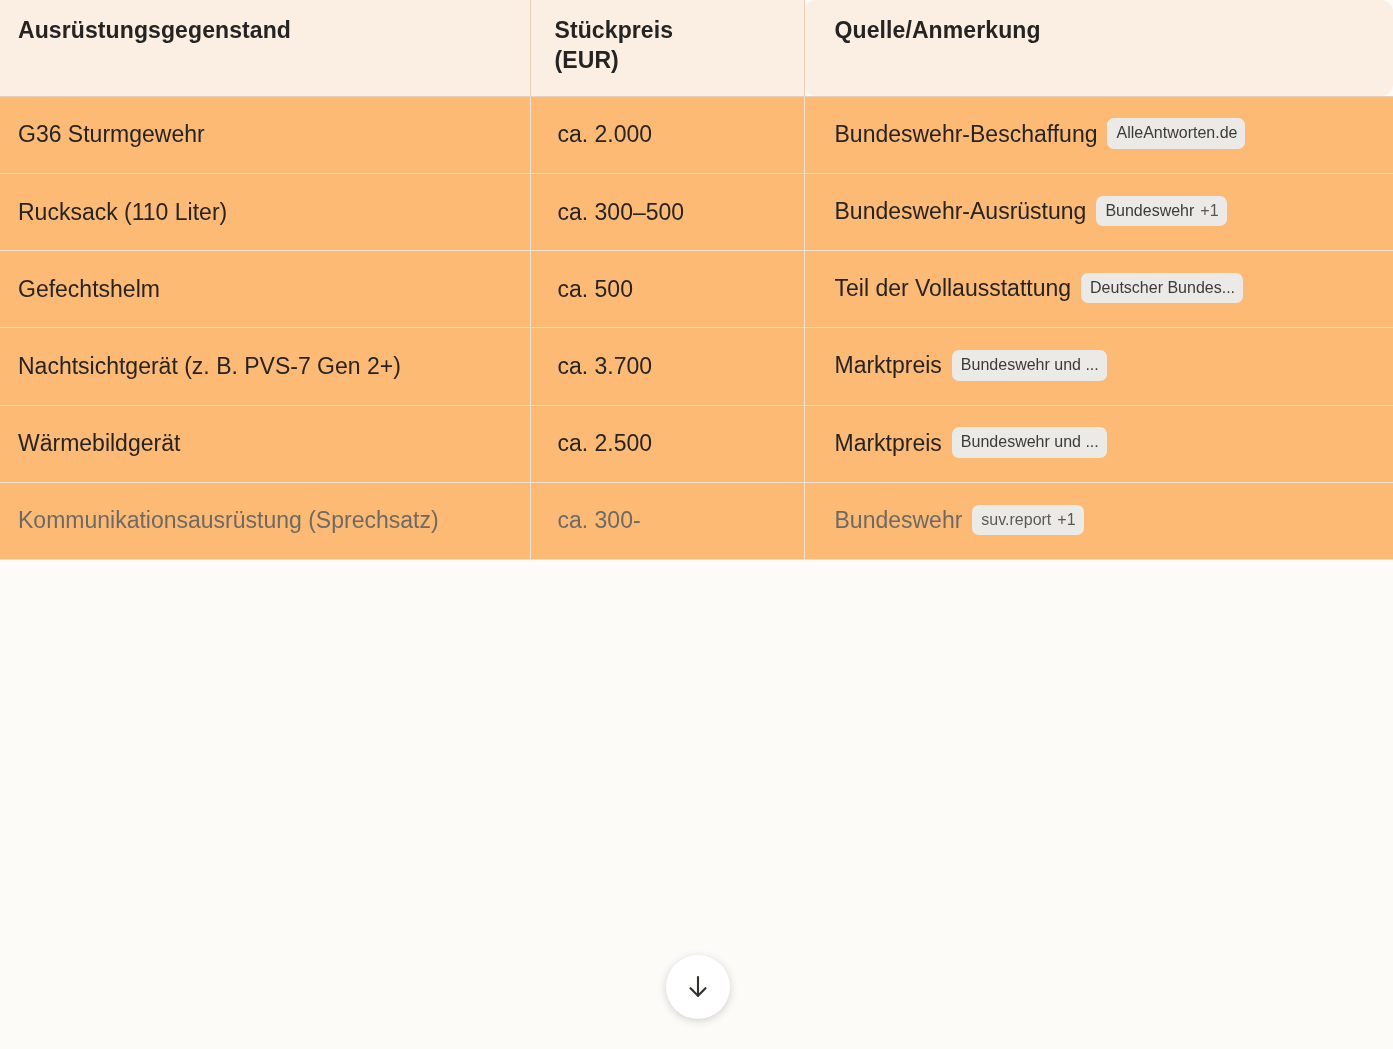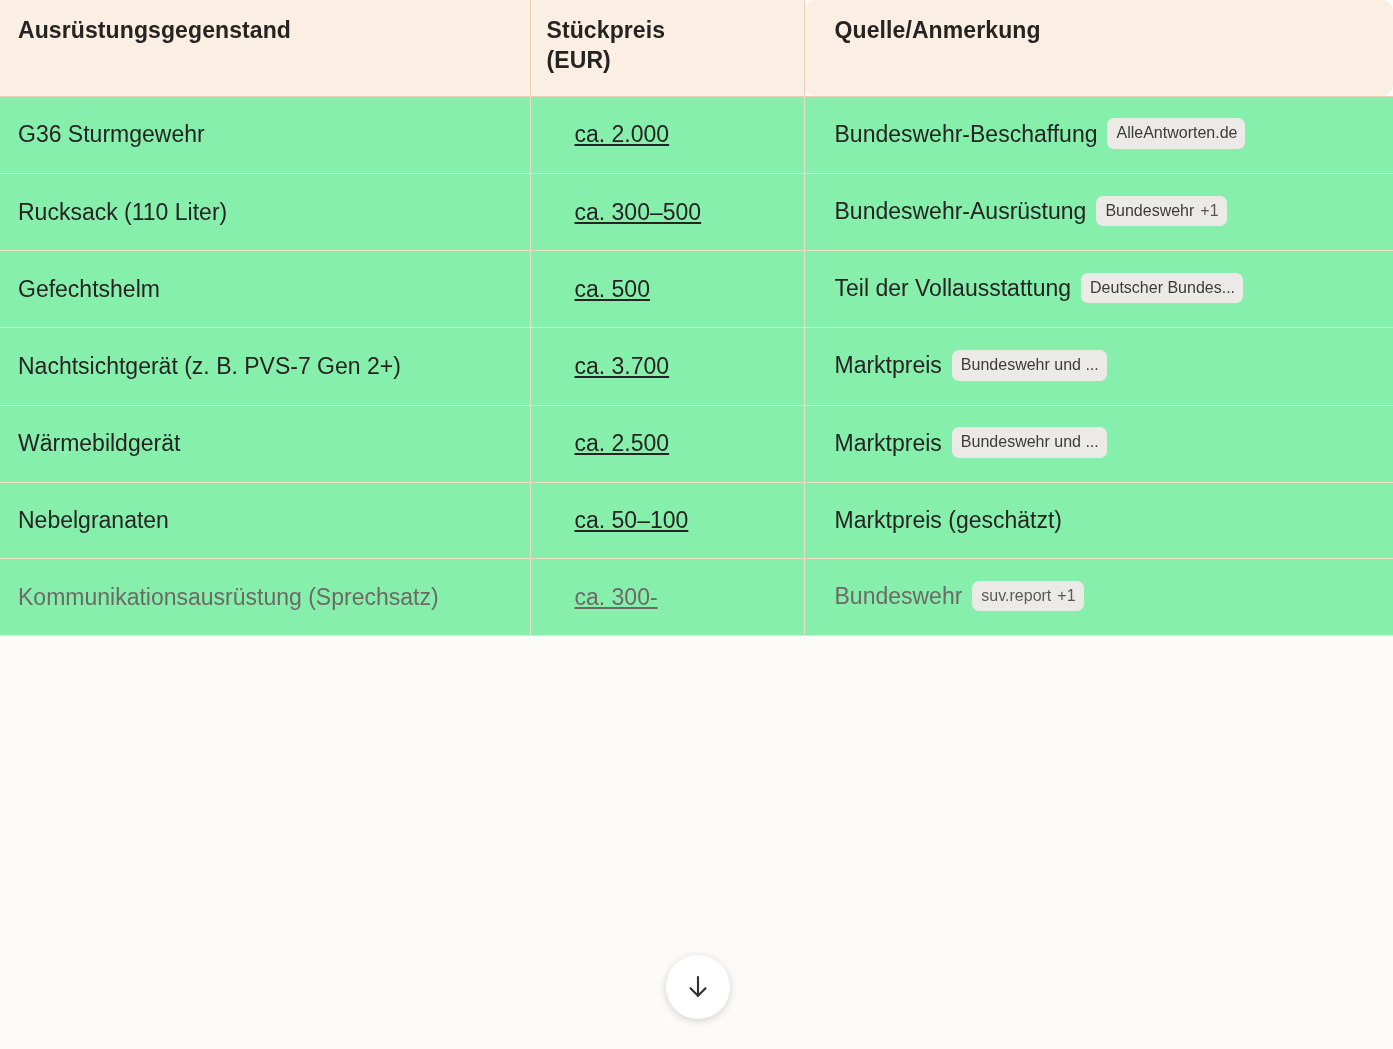--- a/index.html
+++ b/index.html
@@ -38,35 +38,35 @@
     font-size: 23px;
     font-weight: bold;
     color: #262422;
     padding: 16px 18px 20px 18px;
     border-bottom: 1px solid #e9cfb6;
     border-right: 1px solid #e9cfb6;
     line-height: 1.3;
     letter-spacing: 0.1px;
   }
   thead th:last-child { border-right: none; border-radius: 12px; }
-  thead th.h-price { padding-left: 16px; }
+  thead th.h-price { padding-left: 24px; }
   thead th.h-source { padding-left: 30px; }
 
   tbody td {
     font-size: 23px;
     color: #262422;
     padding: 22px 18px;
     border-bottom: 1px solid #f0dfce;
     border-right: 1px solid #f0dfce;
     vertical-align: middle;
     line-height: 1.35;
-    background: #86efac;
+    background: #fdba74;
   }
   tbody td:last-child { border-right: none; }
-  td.price { padding-left: 44px; text-decoration: underline; }
+  td.price { padding-left: 27px; }
   td.source { padding-left: 30px; }
 
   .chip {
     display: inline-block;
     background: #eceae7;
     color: #3d3b38;
     font-size: 16px;
     border-radius: 7px;
     padding: 4px 8px 5px 9px;
     margin-left: 10px;
@@ -143,25 +143,20 @@
         <tr>
           <td class="item">Nachtsichtgerät (z. B. PVS-7 Gen 2+)</td>
           <td class="price">ca. 3.700</td>
           <td class="source"><span><span>Marktpreis</span><span class="chip"><span>Bundeswehr und ...</span></span></span></td>
         </tr>
         <tr>
           <td class="item">Wärmebildgerät</td>
           <td class="price">ca. 2.500</td>
           <td class="source"><span><span>Marktpreis</span><span class="chip"><span>Bundeswehr und ...</span></span></span></td>
         </tr>
-        <tr>
-          <td class="item">Nebelgranaten</td>
-          <td class="price">ca. 50–100</td>
-          <td class="source"><span><span>Marktpreis (geschätzt)</span></span></td>
-        </tr>
         <tr class="faded">
           <td class="item">Kommunikationsausrüstung (Sprechsatz)</td>
           <td class="price">ca. 300-</td>
           <td class="source"><span><span>Bundeswehr</span><span class="chip"><span>suv.report</span><span class="plus">+1</span></span></span></td>
         </tr>
       </tbody>
   </table>
 
   <div class="scroll-btn">
     <span>

